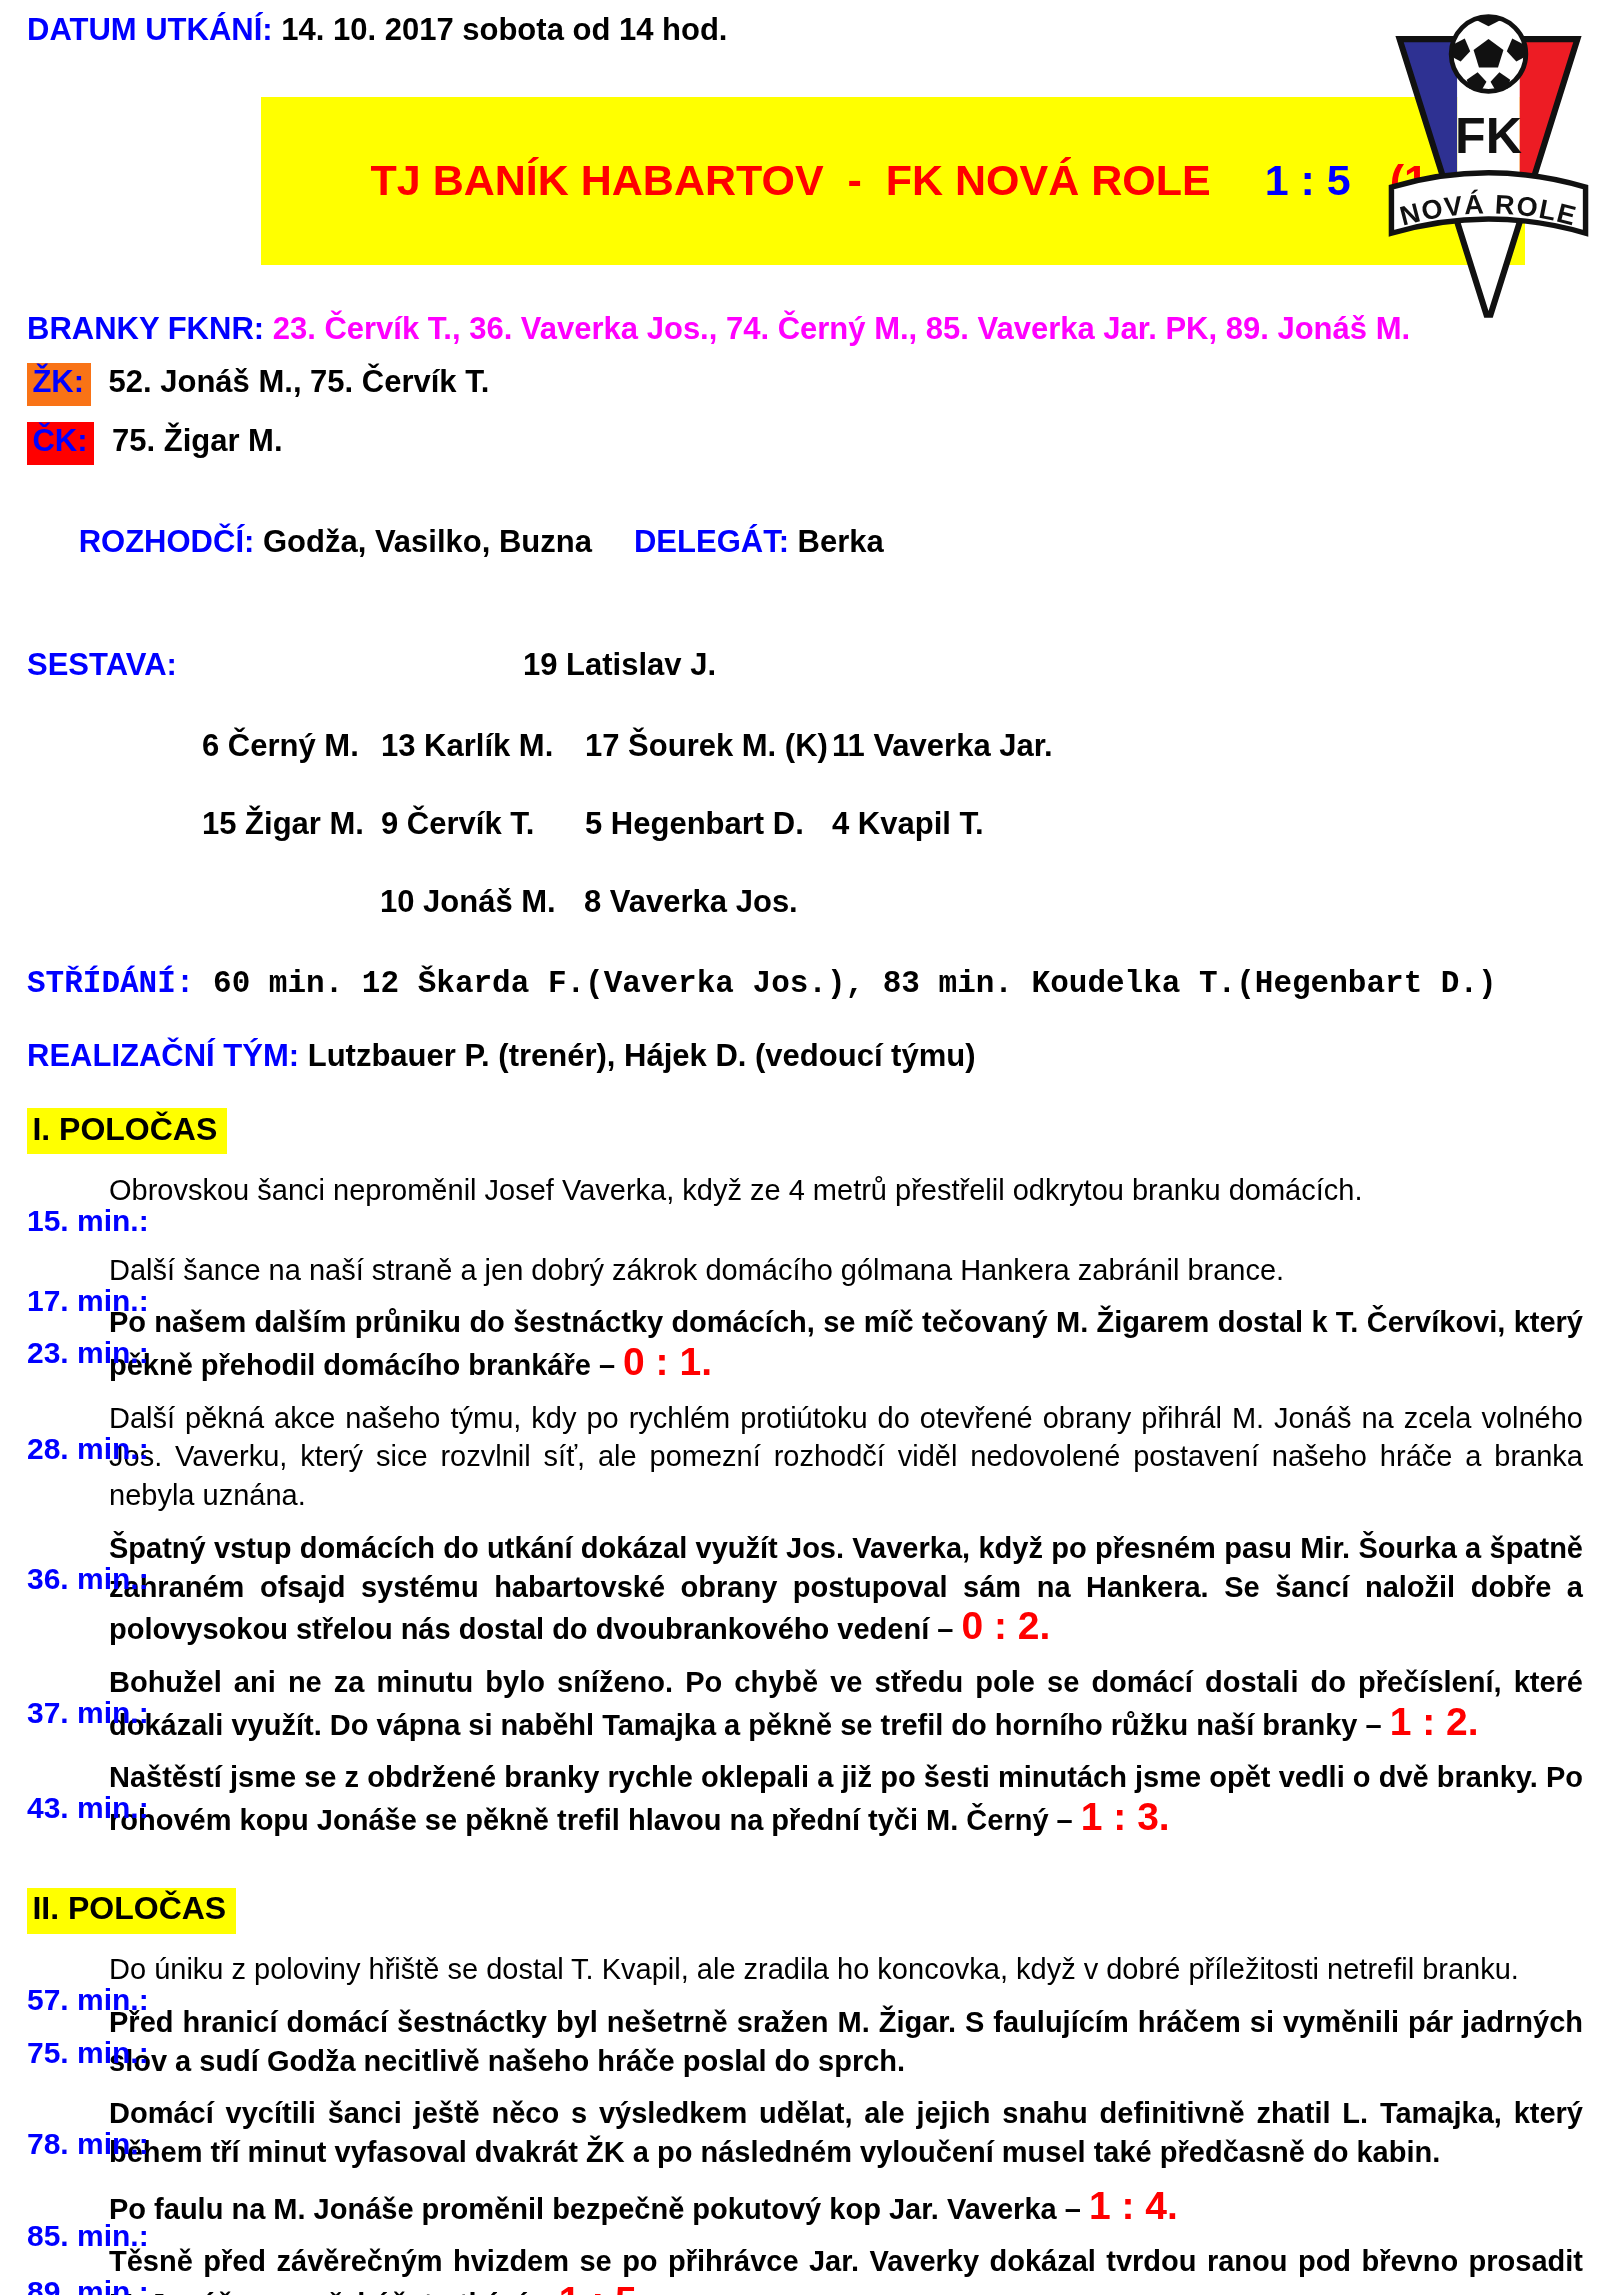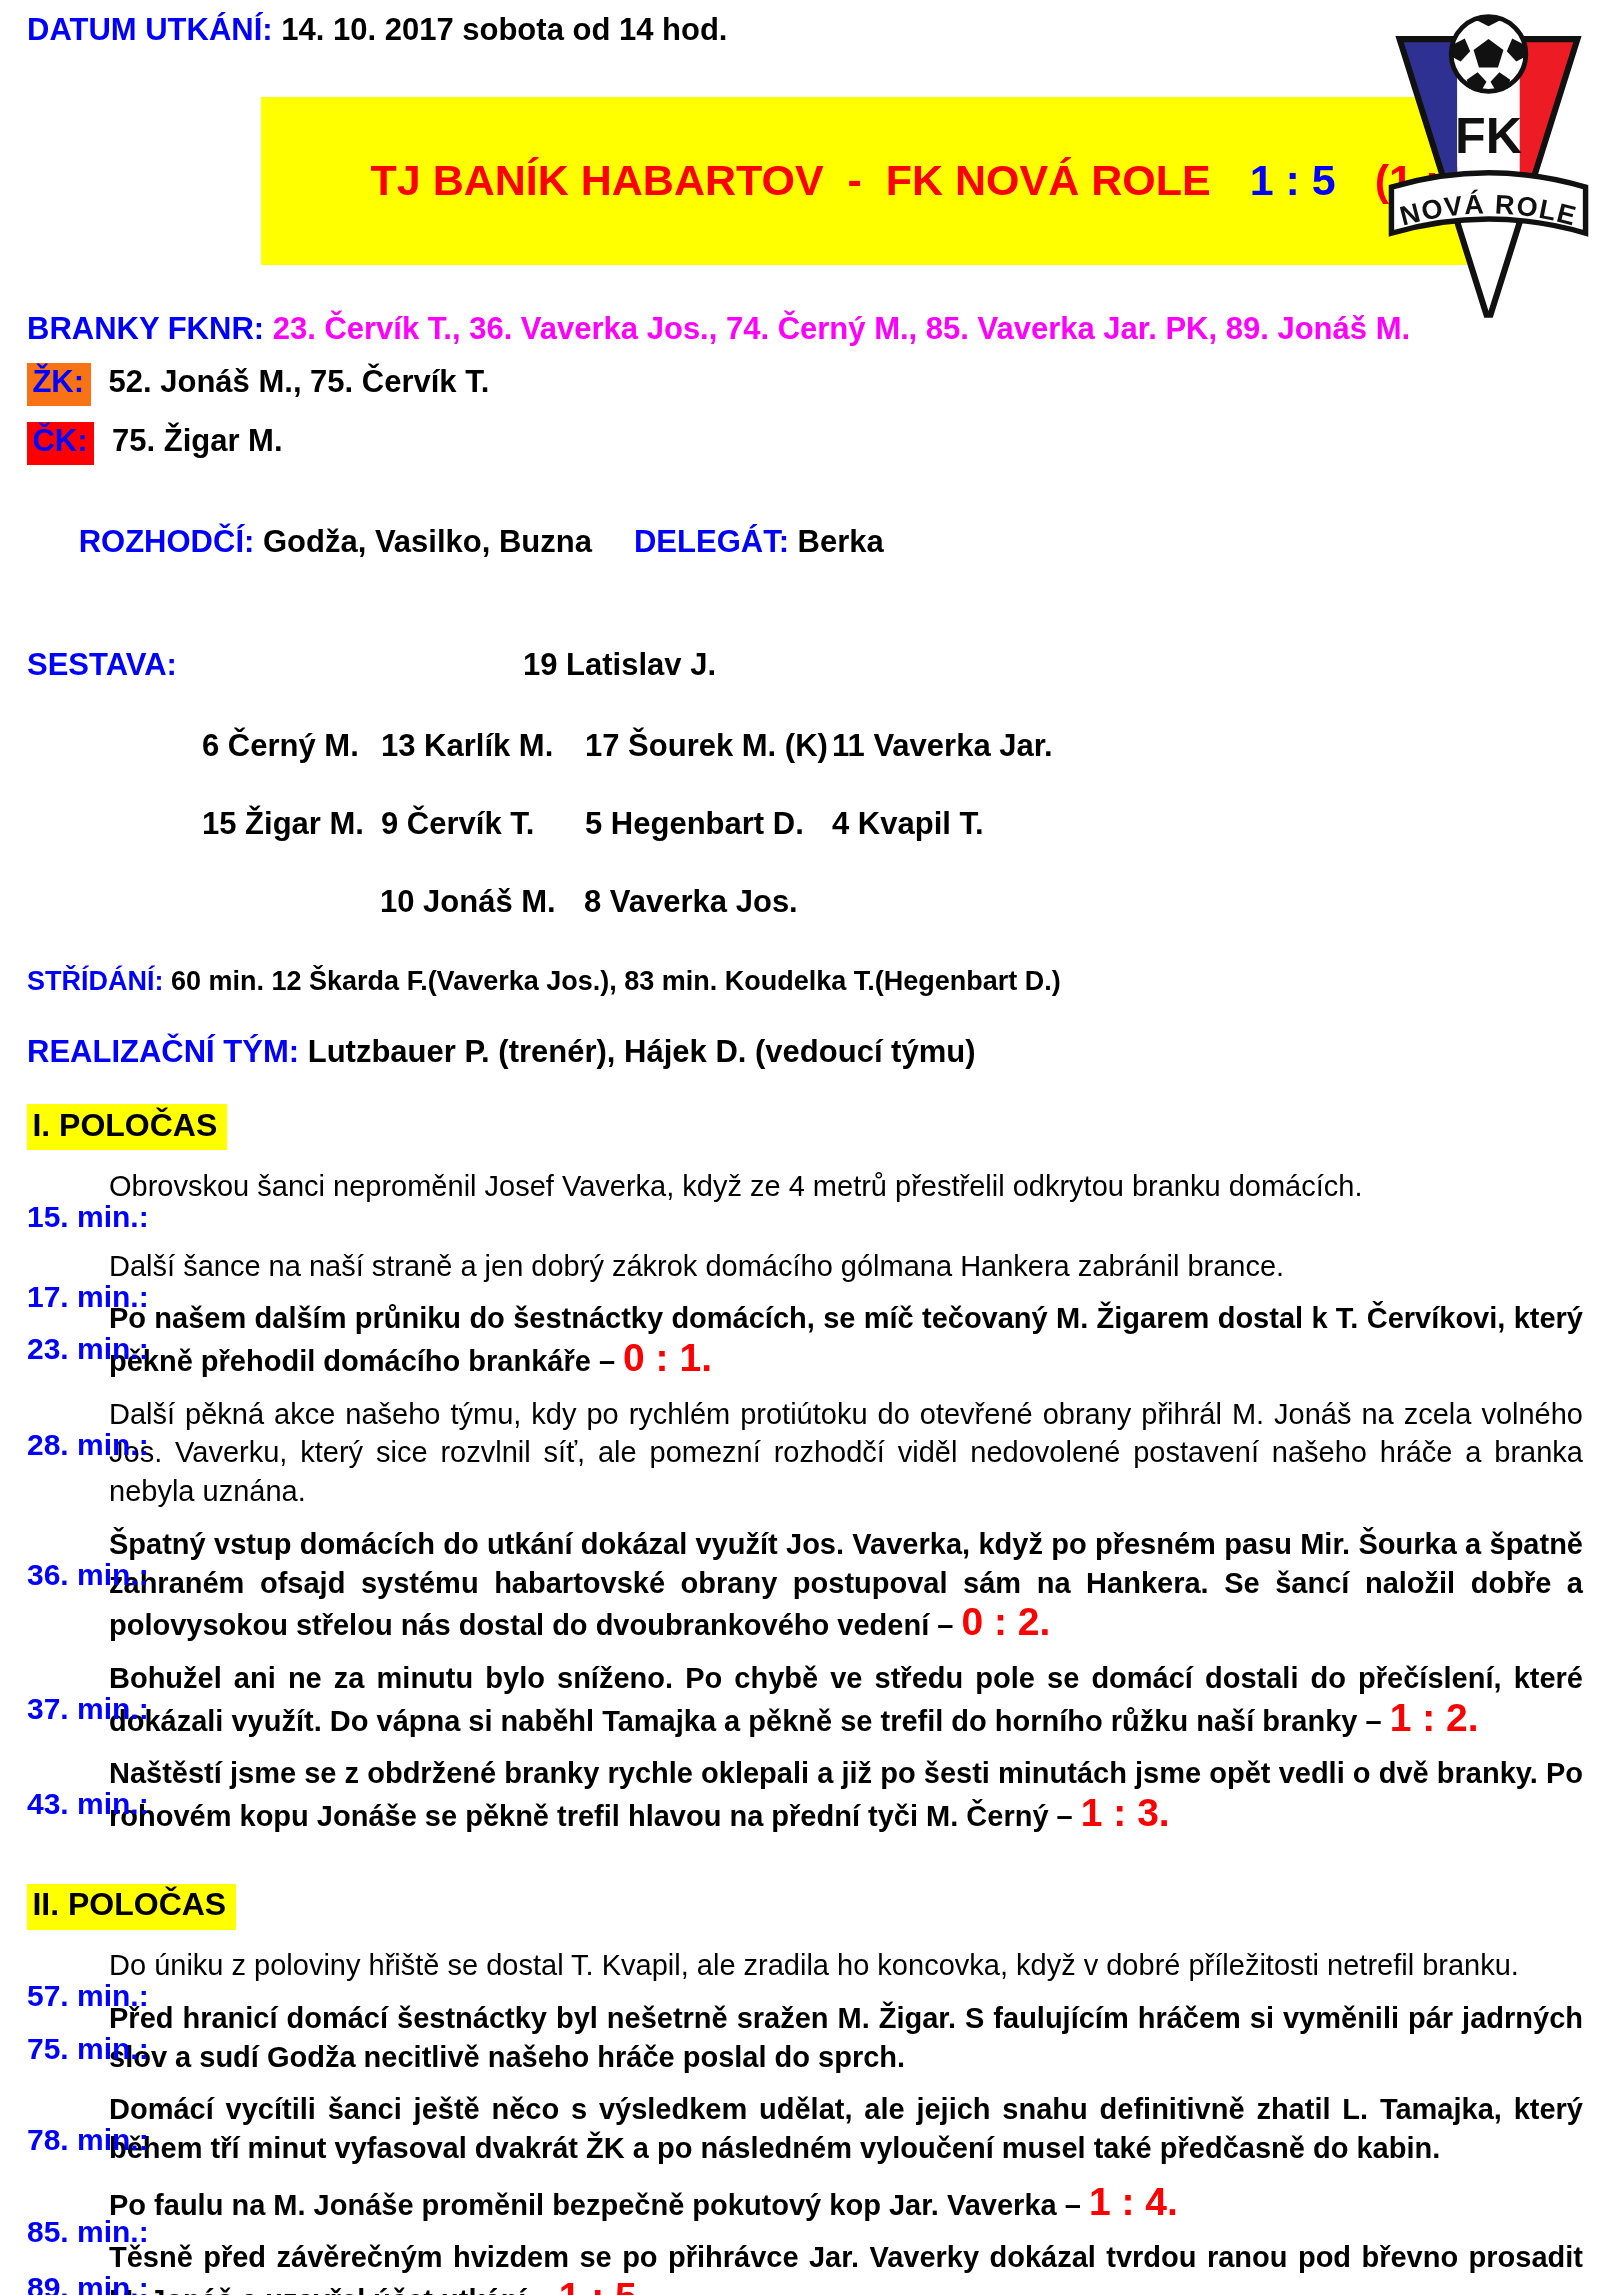--- a/index.html
+++ b/index.html
@@ -13,42 +13,42 @@
   .magenta { color:#FF00FF; }
 
   .date-line { font-size:31px; font-weight:bold; }
 
   .title-row { margin-top:37px; white-space:pre; }
   .title-band {
     display:inline-block; margin-left:216px; background:#FFFF00;
     padding:9.5px 20.4px 11px 13.6px; font-size:43px; font-weight:bold;
   }
   .title-teams { color:#FF0000; }
-  .title-score { color:#0000FF; margin-left:39px; }
+  .title-score { color:#0000FF; margin-left:54px; }
   .title-ht { color:#FF0000; margin-left:39px; }
 
   .logo { position:absolute; top:5.4px; right:17.7px; width:205px; height:318px; }
 
   .branky-line { margin-top:34px; font-size:31px; font-weight:bold; }
   .chip-line { margin-top:16.3px; font-size:31px; font-weight:bold; }
   .chip { display:inline-block; padding:1.4px 6.8px 5.4px 5.4px; color:#0000FF; }
   .chip-yellow { background:#f97316; }
   .chip-red { background:#FF0000; }
   .chip-line .value { margin-left:17.7px; }
 
   .ref-line { margin-top:23px; font-size:31px; font-weight:bold; white-space:pre; }
   .delegate-label { margin-left:42px; }
 
   .sestava-line { margin-top:51px; font-size:31px; font-weight:bold; position:relative; height:39px; }
   .gk-name { position:absolute; left:496px; top:0; }
   .lineup-row { margin-top:42px; font-size:31px; font-weight:bold; display:grid;
                 grid-template-columns:179px 204px 247px auto; padding-left:175px; }
   .lineup-row.forwards { grid-template-columns:204px auto; padding-left:353px; }
 
-  .strida-line { margin-top:46px; font-size:27px; font-weight:bold; }
+  .strida-line { margin-top:46px; font-size:31px; font-weight:bold;font-family:Liberation Mono, monospace; }
   .staff-line  { margin-top:37px; font-size:31px; font-weight:bold; }
 
   .half-chip { display:inline-block; background:#FFFF00; color:#000;
                font-size:32px; font-weight:bold; padding:2.7px 9.5px 6.8px 5.4px; margin-top:34px; }
 
   .events { margin-top:16.3px; }
   .event { position:relative; padding-left:82px; font-size:29px; line-height:1.34;
            margin-bottom:13.6px; min-height:39px; }
   .event .minute { position:absolute; left:0; top:0; color:#0000FF; font-weight:bold; font-size:30px;margin-top:30px; }
   .event.bold .etext { font-weight:bold; }

